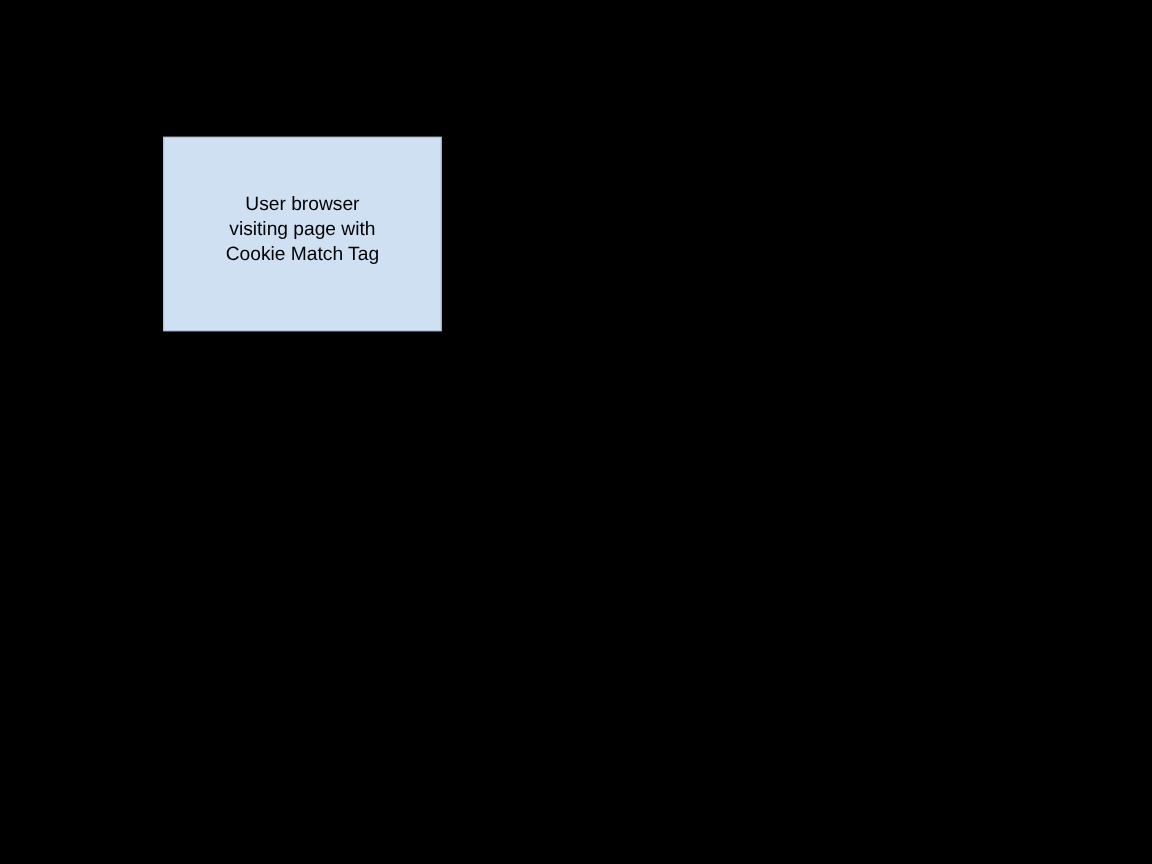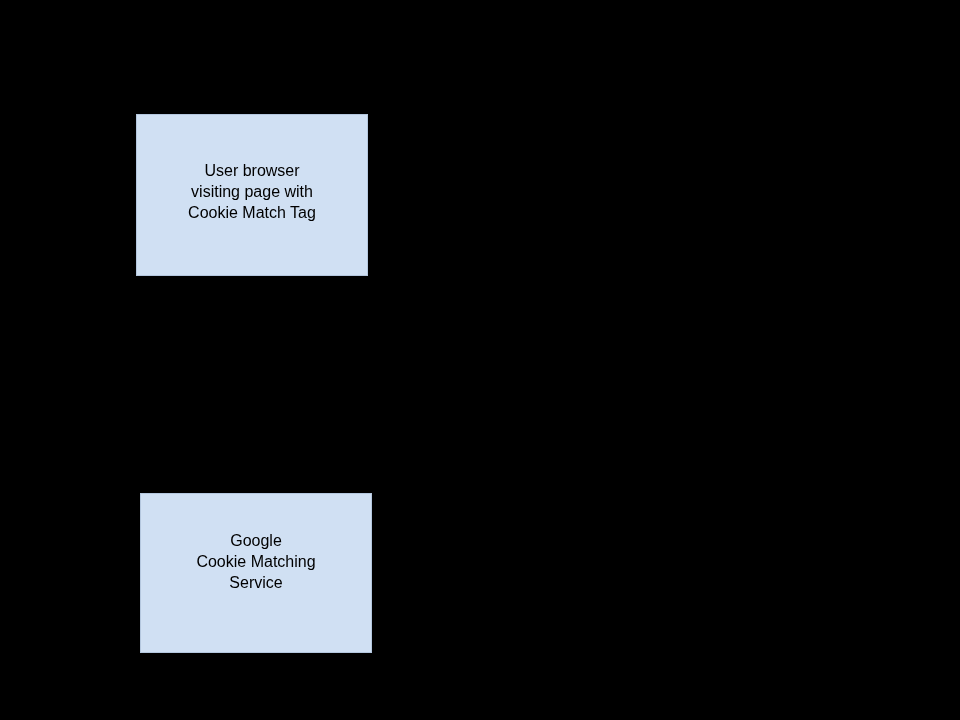--- a/index.html
+++ b/index.html
@@ -71,19 +71,14 @@
 
 <div id="canvas">
 
   <div class="node" id="node-user-browser">
     <span class="node-label">User browser
 visiting page with
 Cookie Match Tag</span>
   </div>
 
 
-  <div class="node" id="node-google-cookie-matching">
-    <span class="node-label">Google
-Cookie Matching
-Service</span>
-  </div>
 
 </div>
 
 </body></html>

